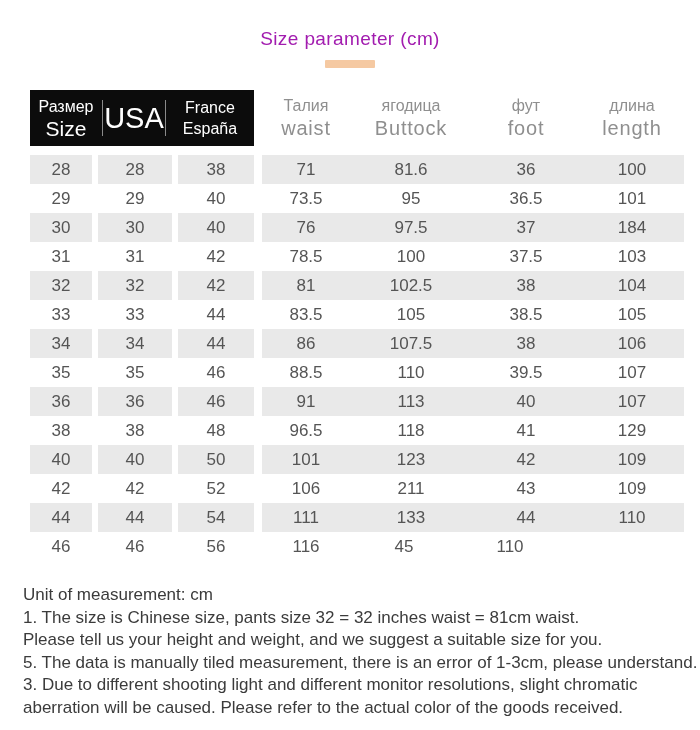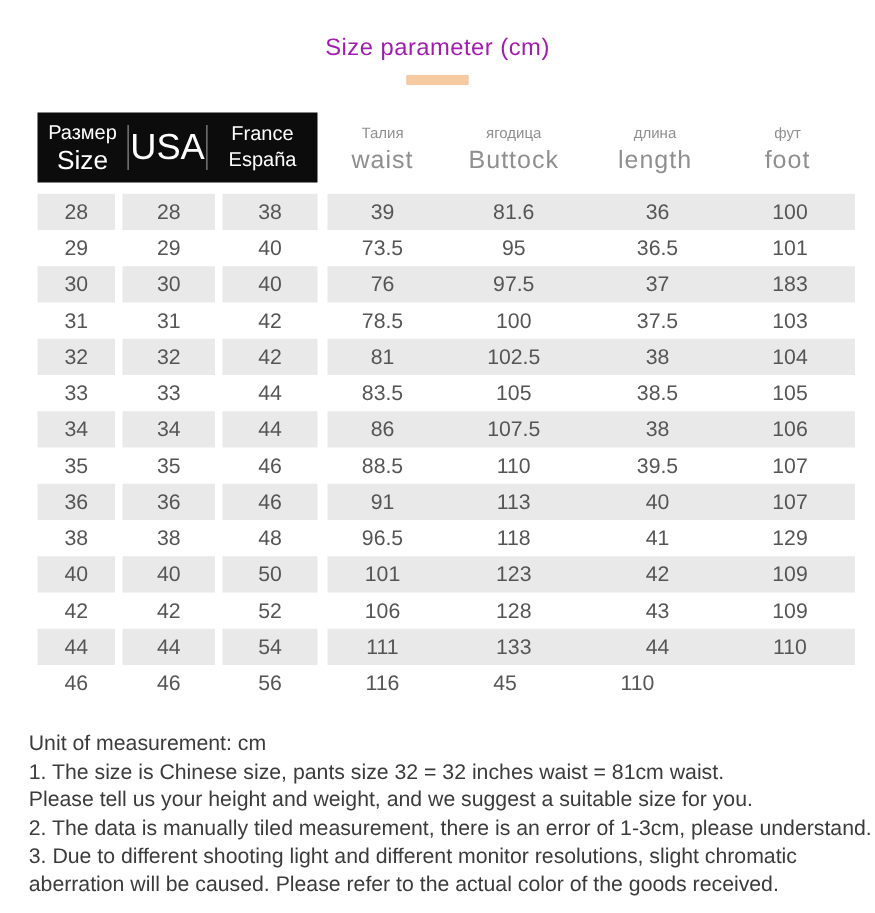--- a/index.html
+++ b/index.html
@@ -63,21 +63,21 @@
   .bc2 { width: 62px; }
   .bc3 { width: 88px; }
   .bdiv { width: 1px; height: 36px; background: #8a8a8a; align-self: center; }
   .rheader { display: flex; margin-left: 8px; color: var(--muted); }
   .rh {
     display: flex;
     flex-direction: column;
     align-items: center;
     justify-content: center;
   }
-  .rh .ru { font-size: 12px; line-height: 20px; }
+  .rh .ru { font-size: 16px; line-height: 20px; }
   .rh .en { font-size: 20px; line-height: 25px; letter-spacing: 0.8px; }
   .w4 { width: 88px; }
   .w5 { width: 122px; }
   .w6 { width: 108px; }
   .w7 { width: 104px; }
   
   .tbody { margin-top: 9px; }
   .row { display: flex; height: 29px; }
   .cell {
     display: flex;
@@ -129,41 +129,41 @@
       </div>
       <div class="rheader">
         <div class="rh w4">
           <span class="ru">Талия</span>
           <span class="en">waist</span>
         </div>
         <div class="rh w5">
           <span class="ru">ягодица</span>
           <span class="en">Buttock</span>
         </div>
+        <div class="rh w6">
+          <span class="ru">фут</span>
+          <span class="en">foot</span>
+        </div>
         <div class="rh w7">
           <span class="ru">длина</span>
           <span class="en">length</span>
         </div>
-        <div class="rh w6">
-          <span class="ru">фут</span>
-          <span class="en">foot</span>
-        </div>
       </div>
     </div>
 
     <div class="tbody">
         <div class="row striped">
           <div class="cell b1 bg">28</div>
           <div class="sp1"></div>
           <div class="cell b2 bg">28</div>
           <div class="sp2"></div>
           <div class="cell b3 bg">38</div>
           <div class="sp3"></div>
           <div class="b4 bg">
-            <div class="cell w4">39</div>
+            <div class="cell w4">71</div>
             <div class="cell w5">81.6</div>
             <div class="cell w6">36</div>
             <div class="cell w7">100</div>
           </div>
         </div>
         <div class="row">
           <div class="cell b1 bg">29</div>
           <div class="sp1"></div>
           <div class="cell b2 bg">29</div>
           <div class="sp2"></div>
@@ -180,21 +180,21 @@
           <div class="cell b1 bg">30</div>
           <div class="sp1"></div>
           <div class="cell b2 bg">30</div>
           <div class="sp2"></div>
           <div class="cell b3 bg">40</div>
           <div class="sp3"></div>
           <div class="b4 bg">
             <div class="cell w4">76</div>
             <div class="cell w5">97.5</div>
             <div class="cell w6">37</div>
-            <div class="cell w7">183</div>
+            <div class="cell w7">184</div>
           </div>
         </div>
         <div class="row">
           <div class="cell b1 bg">31</div>
           <div class="sp1"></div>
           <div class="cell b2 bg">31</div>
           <div class="sp2"></div>
           <div class="cell b3 bg">42</div>
           <div class="sp3"></div>
           <div class="b4 bg">
@@ -304,21 +304,21 @@
         </div>
         <div class="row">
           <div class="cell b1 bg">42</div>
           <div class="sp1"></div>
           <div class="cell b2 bg">42</div>
           <div class="sp2"></div>
           <div class="cell b3 bg">52</div>
           <div class="sp3"></div>
           <div class="b4 bg">
             <div class="cell w4">106</div>
-            <div class="cell w5">128</div>
+            <div class="cell w5">211</div>
             <div class="cell w6">43</div>
             <div class="cell w7">109</div>
           </div>
         </div>
         <div class="row striped">
           <div class="cell b1 bg">44</div>
           <div class="sp1"></div>
           <div class="cell b2 bg">44</div>
           <div class="sp2"></div>
           <div class="cell b3 bg">54</div>
@@ -344,18 +344,18 @@
           </div>
         </div>
       </div>
 
   </div>
 
   <div class="notes">
     <div>Unit of measurement: cm</div>
     <div>1. The size is Chinese size, pants size 32 = 32 inches waist = 81cm waist.</div>
     <div>Please tell us your height and weight, and we suggest a suitable size for you.</div>
-    <div>2. The data is manually tiled measurement, there is an error of 1-3cm, please understand.</div>
+    <div>5. The data is manually tiled measurement, there is an error of 1-3cm, please understand.</div>
     <div>3. Due to different shooting light and different monitor resolutions, slight chromatic</div>
     <div>aberration will be caused. Please refer to the actual color of the goods received.</div>
   </div>
 
 </div>
 
 </body></html>

